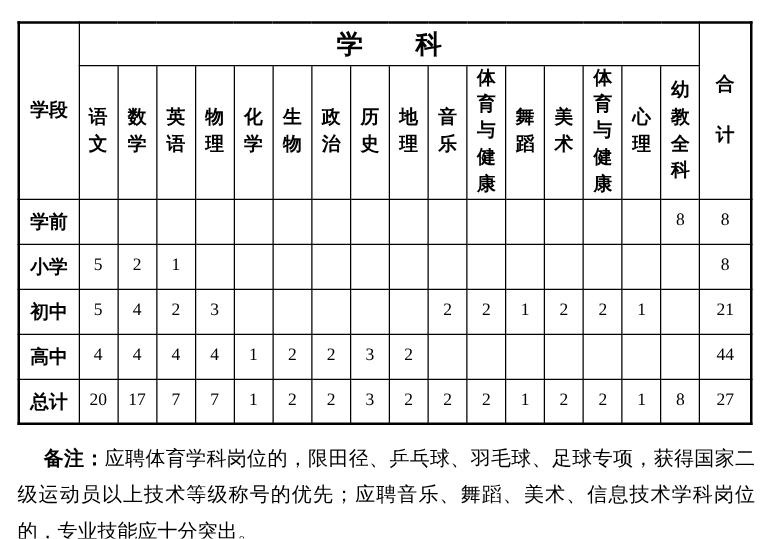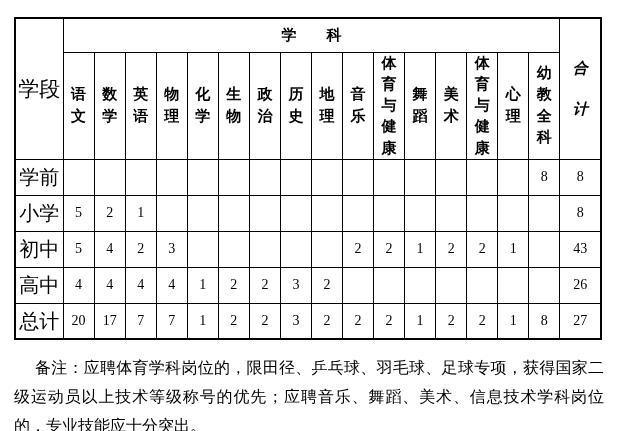--- a/index.html
+++ b/index.html
@@ -33,60 +33,59 @@
     vertical-align: middle;
     overflow: hidden;
   }
   col.c-stage { width: 48px; }
   col.c-sub   { width: 31px; }
   col.c-total { width: 41px; }
   tr.group-row { height: 34px; }
   tr.subject-row { height: 106px; }
   tbody tr { height: 36px; }
   th.stage-head {
-    font-weight: normal;
+    font-weight: bold;
+    font-size: 15px;
+  }
+  th.group-head {
+    font-weight: bold;
     font-size: 21px;
-  }
-  th.group-head {
-    font-weight: bold;
-    font-size: 15px;
   }
   .vtext {
     display: inline-block;
     width: 1.1em;
     word-break: break-all;
     line-height: 1.42;
     font-size: 15px;
     font-weight: bold;
     text-align: center;
   }
   th.total-head .vtext {
     line-height: 2.7;
-    font-style: italic;
   }
   td.row-label {
     text-align: left;
     padding-left: 5px;
-    font-size: 20px;
-    font-weight: normal;
+    font-size: 15px;
+    font-weight: bold;
   }
   td.num {
     font-size: 14px;
     font-weight: normal;
   }
   .note {
     width: 590px;
     margin: 13px 0 0 0;
     font-size: 16px;
     line-height: 29px;
     text-align: justify;
     text-indent: 21px;
   }
   .note-label {
-    font-weight: normal;
+    font-weight: bold;
   }
 </style>
 </head>
 <body>
 
 <div class="page">
   <div class="sheet">
 
     <table class="quota-table">
       <colgroup>
@@ -186,41 +185,41 @@
             <td class="num"></td>
             <td class="num"></td>
             <td class="num"></td>
             <td class="num">2</td>
             <td class="num">2</td>
             <td class="num">1</td>
             <td class="num">2</td>
             <td class="num">2</td>
             <td class="num">1</td>
             <td class="num"></td>
-            <td class="num">43</td>
+            <td class="num">21</td>
           </tr>
           <tr>
             <td class="row-label">高中</td>
             <td class="num">4</td>
             <td class="num">4</td>
             <td class="num">4</td>
             <td class="num">4</td>
             <td class="num">1</td>
             <td class="num">2</td>
             <td class="num">2</td>
             <td class="num">3</td>
             <td class="num">2</td>
             <td class="num"></td>
             <td class="num"></td>
             <td class="num"></td>
             <td class="num"></td>
             <td class="num"></td>
             <td class="num"></td>
             <td class="num"></td>
-            <td class="num">26</td>
+            <td class="num">44</td>
           </tr>
           <tr>
             <td class="row-label">总计</td>
             <td class="num">20</td>
             <td class="num">17</td>
             <td class="num">7</td>
             <td class="num">7</td>
             <td class="num">1</td>
             <td class="num">2</td>
             <td class="num">2</td>

